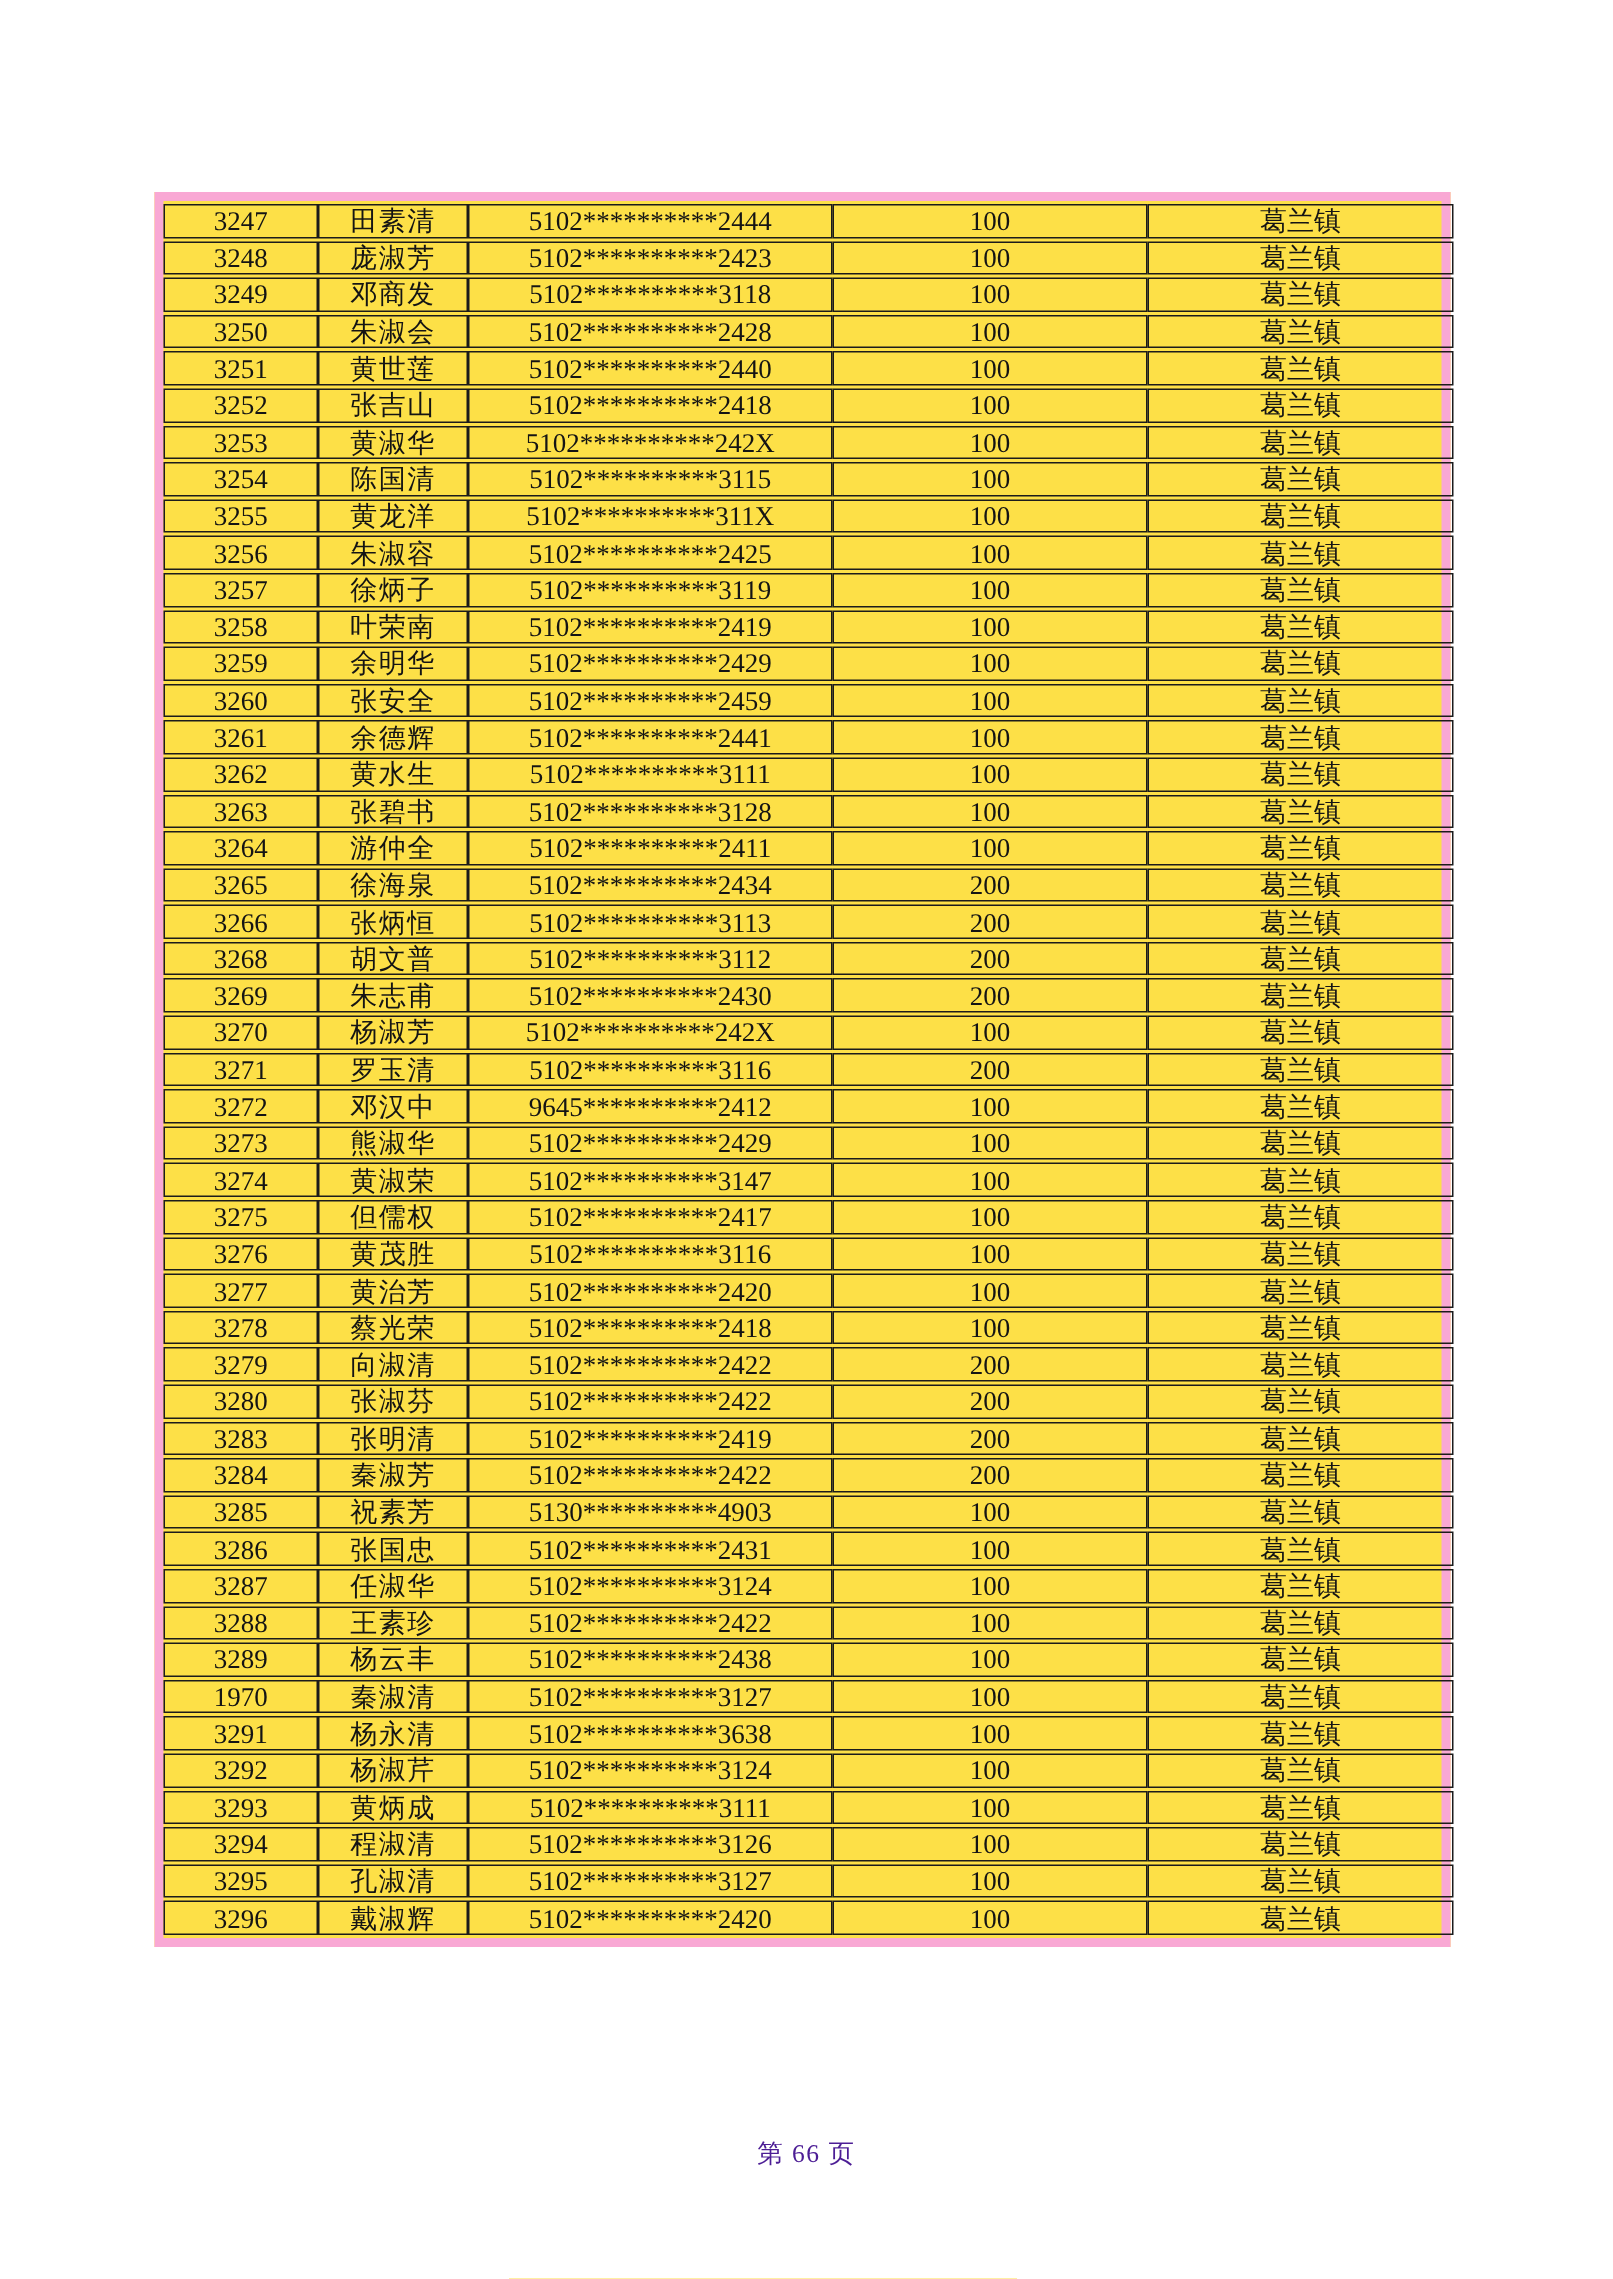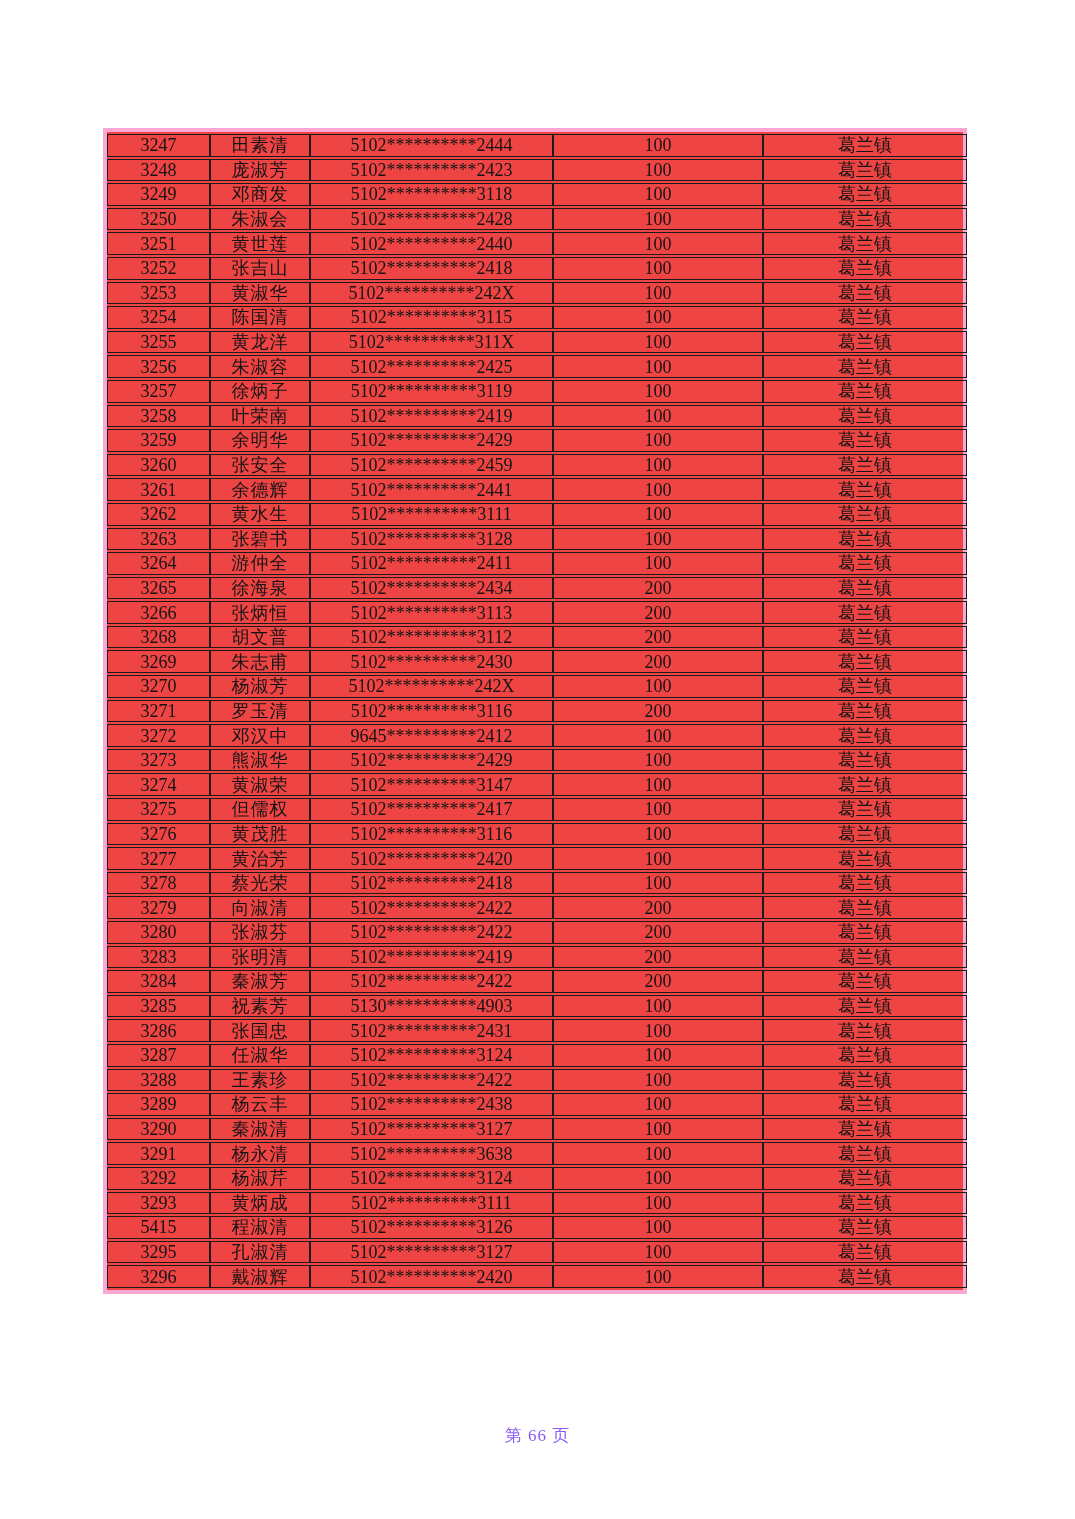--- a/index.html
+++ b/index.html
@@ -14,22 +14,22 @@
     font-family: "Liberation Serif", "DejaVu Serif", serif;
     color: #111111;
     overflow: hidden;
   }
   .table-wrap {
     position: absolute;
     left: 103px;
     top: 128px;
     width: 864px;
     box-sizing: border-box;
-    border: 4px solid #f9a8d4;
-    background: #ef4444;
+    border: 6px solid #f9a8d4;
+    background: #fde047;
   }
   table.roster {
     width: 100%;
     table-layout: fixed;
     border-collapse: separate;
     border-spacing: 0 2px;
   }
   table.roster td {
     box-sizing: border-box;
     height: 22.6px;
@@ -50,21 +50,21 @@
   td.col-id {
     font-size: 18px;
   }
   .page-footer {
     position: absolute;
     top: 1424px;
     left: 0;
     width: 100%;
     text-align: center;
     font-size: 17px;
-    color: #8b5cf6;
+    color: #4c1d95;
     letter-spacing: 1px;
   }
 </style>
 </head>
 <body>
 
 <div class="table-wrap">
   <table class="roster">
     <colgroup>
       <col style="width:103px">
@@ -348,21 +348,21 @@
           <td class="col-town">葛兰镇</td>
         </tr>
         <tr>
           <td class="col-seq">3289</td>
           <td class="col-name">杨云丰</td>
           <td class="col-id">5102**********2438</td>
           <td class="col-amount">100</td>
           <td class="col-town">葛兰镇</td>
         </tr>
         <tr>
-          <td class="col-seq">3290</td>
+          <td class="col-seq">1970</td>
           <td class="col-name">秦淑清</td>
           <td class="col-id">5102**********3127</td>
           <td class="col-amount">100</td>
           <td class="col-town">葛兰镇</td>
         </tr>
         <tr>
           <td class="col-seq">3291</td>
           <td class="col-name">杨永清</td>
           <td class="col-id">5102**********3638</td>
           <td class="col-amount">100</td>
@@ -376,21 +376,21 @@
           <td class="col-town">葛兰镇</td>
         </tr>
         <tr>
           <td class="col-seq">3293</td>
           <td class="col-name">黄炳成</td>
           <td class="col-id">5102**********3111</td>
           <td class="col-amount">100</td>
           <td class="col-town">葛兰镇</td>
         </tr>
         <tr>
-          <td class="col-seq">5415</td>
+          <td class="col-seq">3294</td>
           <td class="col-name">程淑清</td>
           <td class="col-id">5102**********3126</td>
           <td class="col-amount">100</td>
           <td class="col-town">葛兰镇</td>
         </tr>
         <tr>
           <td class="col-seq">3295</td>
           <td class="col-name">孔淑清</td>
           <td class="col-id">5102**********3127</td>
           <td class="col-amount">100</td>

